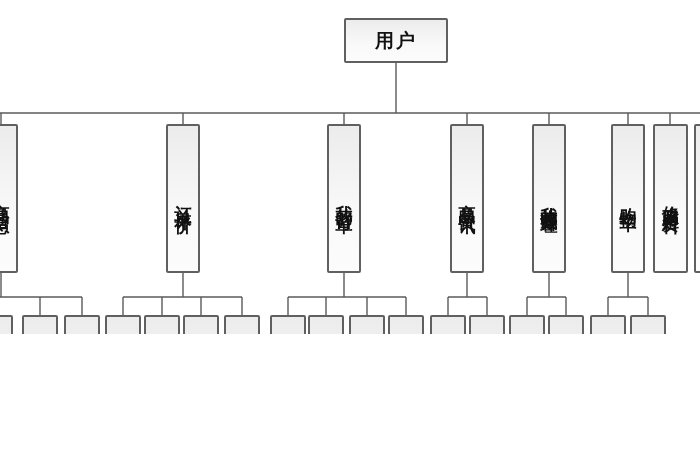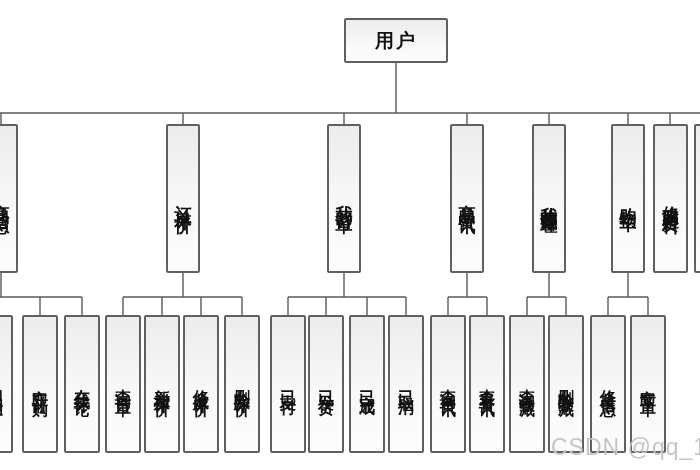--- a/index.html
+++ b/index.html
@@ -1,18 +1,18 @@
 <!DOCTYPE html>
 <html><head>
 <meta charset="utf-8">
 <style>
   html,body{margin:0;padding:0;background:#ffffff;}
   .stage{
     position:relative;
-    width:700px;height:470px;
+    width:700px;height:334px;
     overflow:hidden;
     background:#ffffff;
     font-family:"DejaVu Sans","Liberation Sans",sans-serif;
   }
   .lines{position:absolute;left:0;top:0;width:700px;height:470px;}
   .box{
     position:absolute;
     box-sizing:border-box;
     border:2px solid #606060;
     border-radius:2px;

